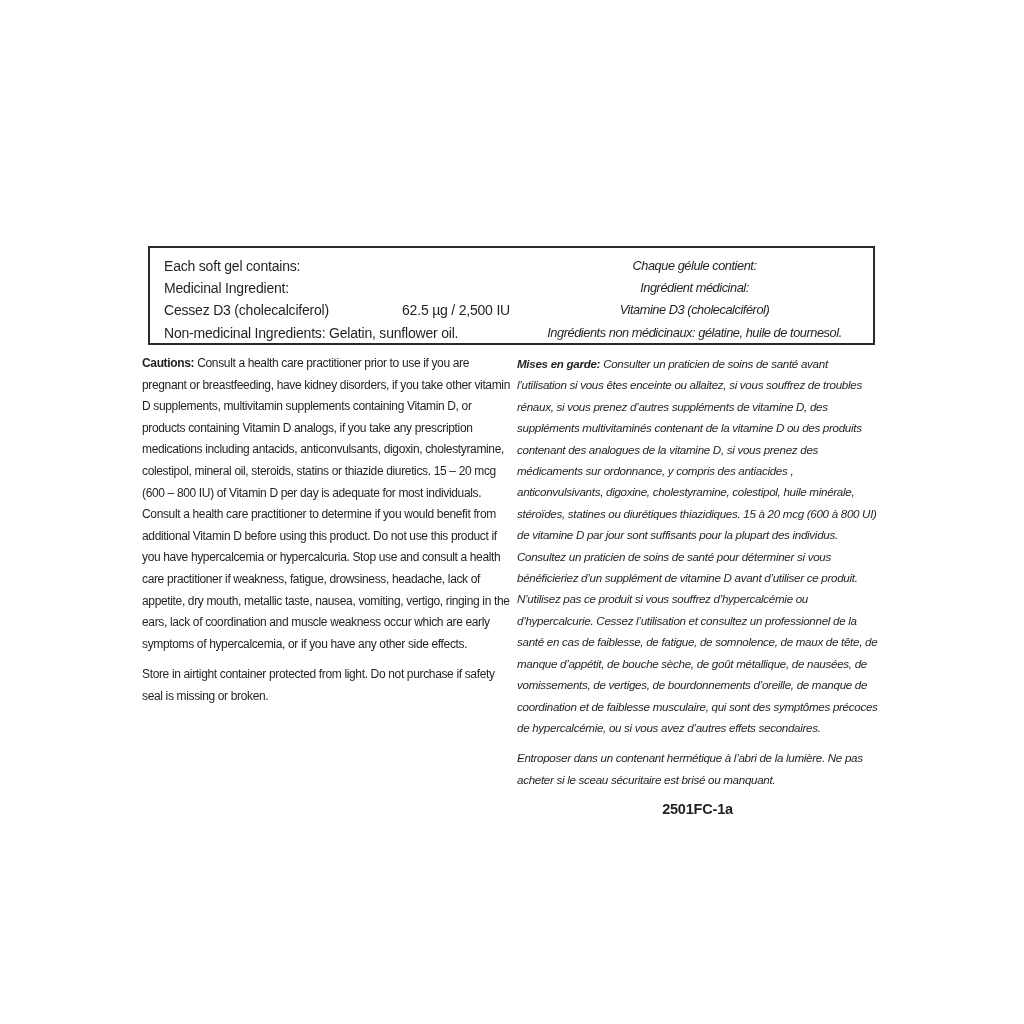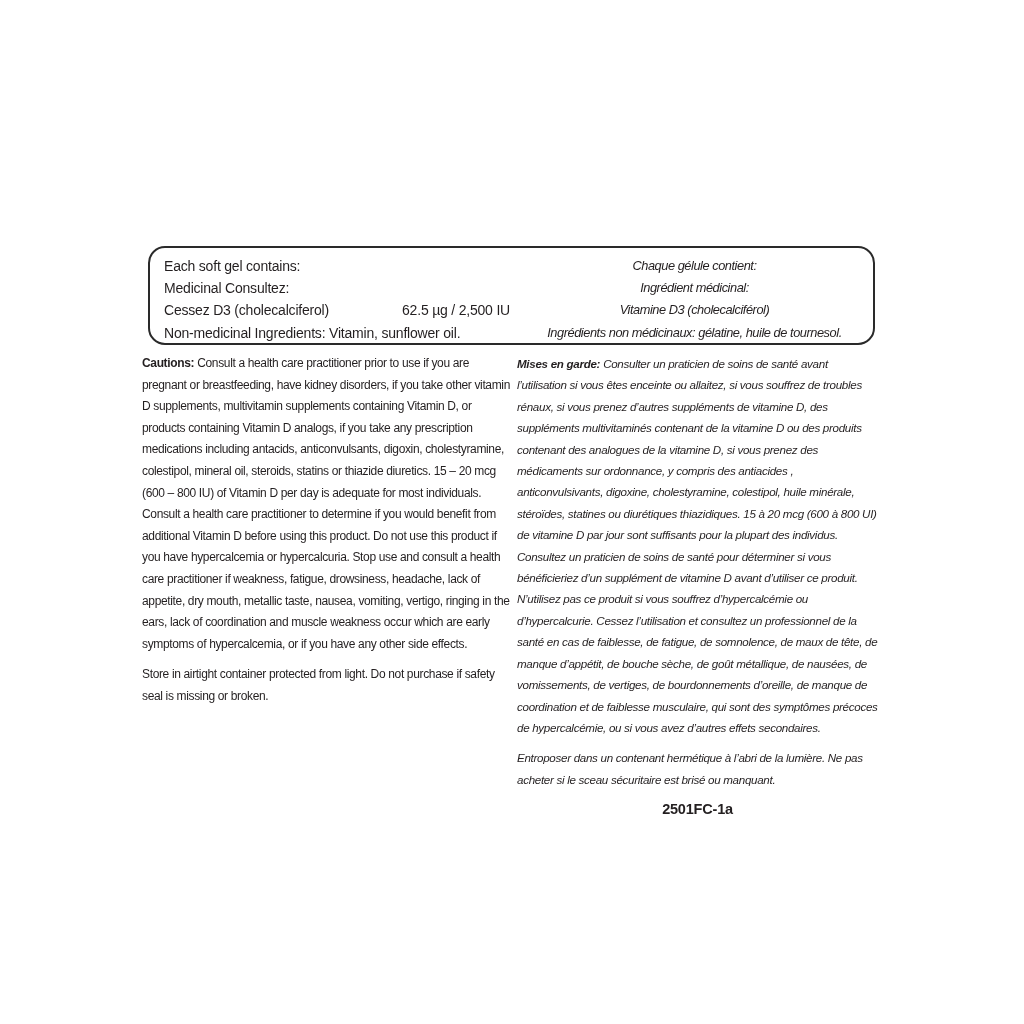--- a/index.html
+++ b/index.html
@@ -1,20 +1,20 @@
 <!DOCTYPE html>
 <html><head>
 <meta charset="utf-8">
 <style>
   html,body{margin:0;padding:0;background:#ffffff;}
   .page{
     position:relative;width:1024px;height:1024px;background:#ffffff;
     color:#231f20;font-family:"Liberation Sans",sans-serif;overflow:hidden;
   }
-  *{box-sizing:border-box;border-radius:17px;}
+  *{box-sizing:border-box;}
 
   
   .facts-box{
     position:absolute;left:148px;top:246px;width:727px;height:99px;
     border:2px solid #2a2a2a;display:flex;background:#ffffff;
   }
   .facts-en{
     width:368px;padding:7px 8px 0 14px;
     font-size:14px;letter-spacing:-0.2px;line-height:22.2px;white-space:nowrap;
   }
@@ -41,26 +41,26 @@
   }
 </style>
 </head>
 <body>
 
 <div class="page">
 
   <div class="facts-box">
     <div class="facts-en">
       <div>Each soft gel contains:</div>
-      <div>Medicinal Consultez:</div>
+      <div>Medicinal Ingredient:</div>
       <div class="facts-row">
         <span>Cessez D3 (cholecalciferol)</span>
         <span>62.5 µg / 2,500 IU</span>
       </div>
-      <div>Non-medicinal Ingredients: Vitamin, sunflower oil.</div>
+      <div>Non-medicinal Ingredients: Gelatin, sunflower oil.</div>
     </div>
     <div class="facts-fr">
       <div>Chaque gélule contient:</div>
       <div>Ingrédient médicinal:</div>
       <div>Vitamine D3 (cholecalciférol)</div>
       <div>Ingrédients non médicinaux: gélatine, huile de tournesol.</div>
     </div>
   </div>
 
   <div class="col-en">

